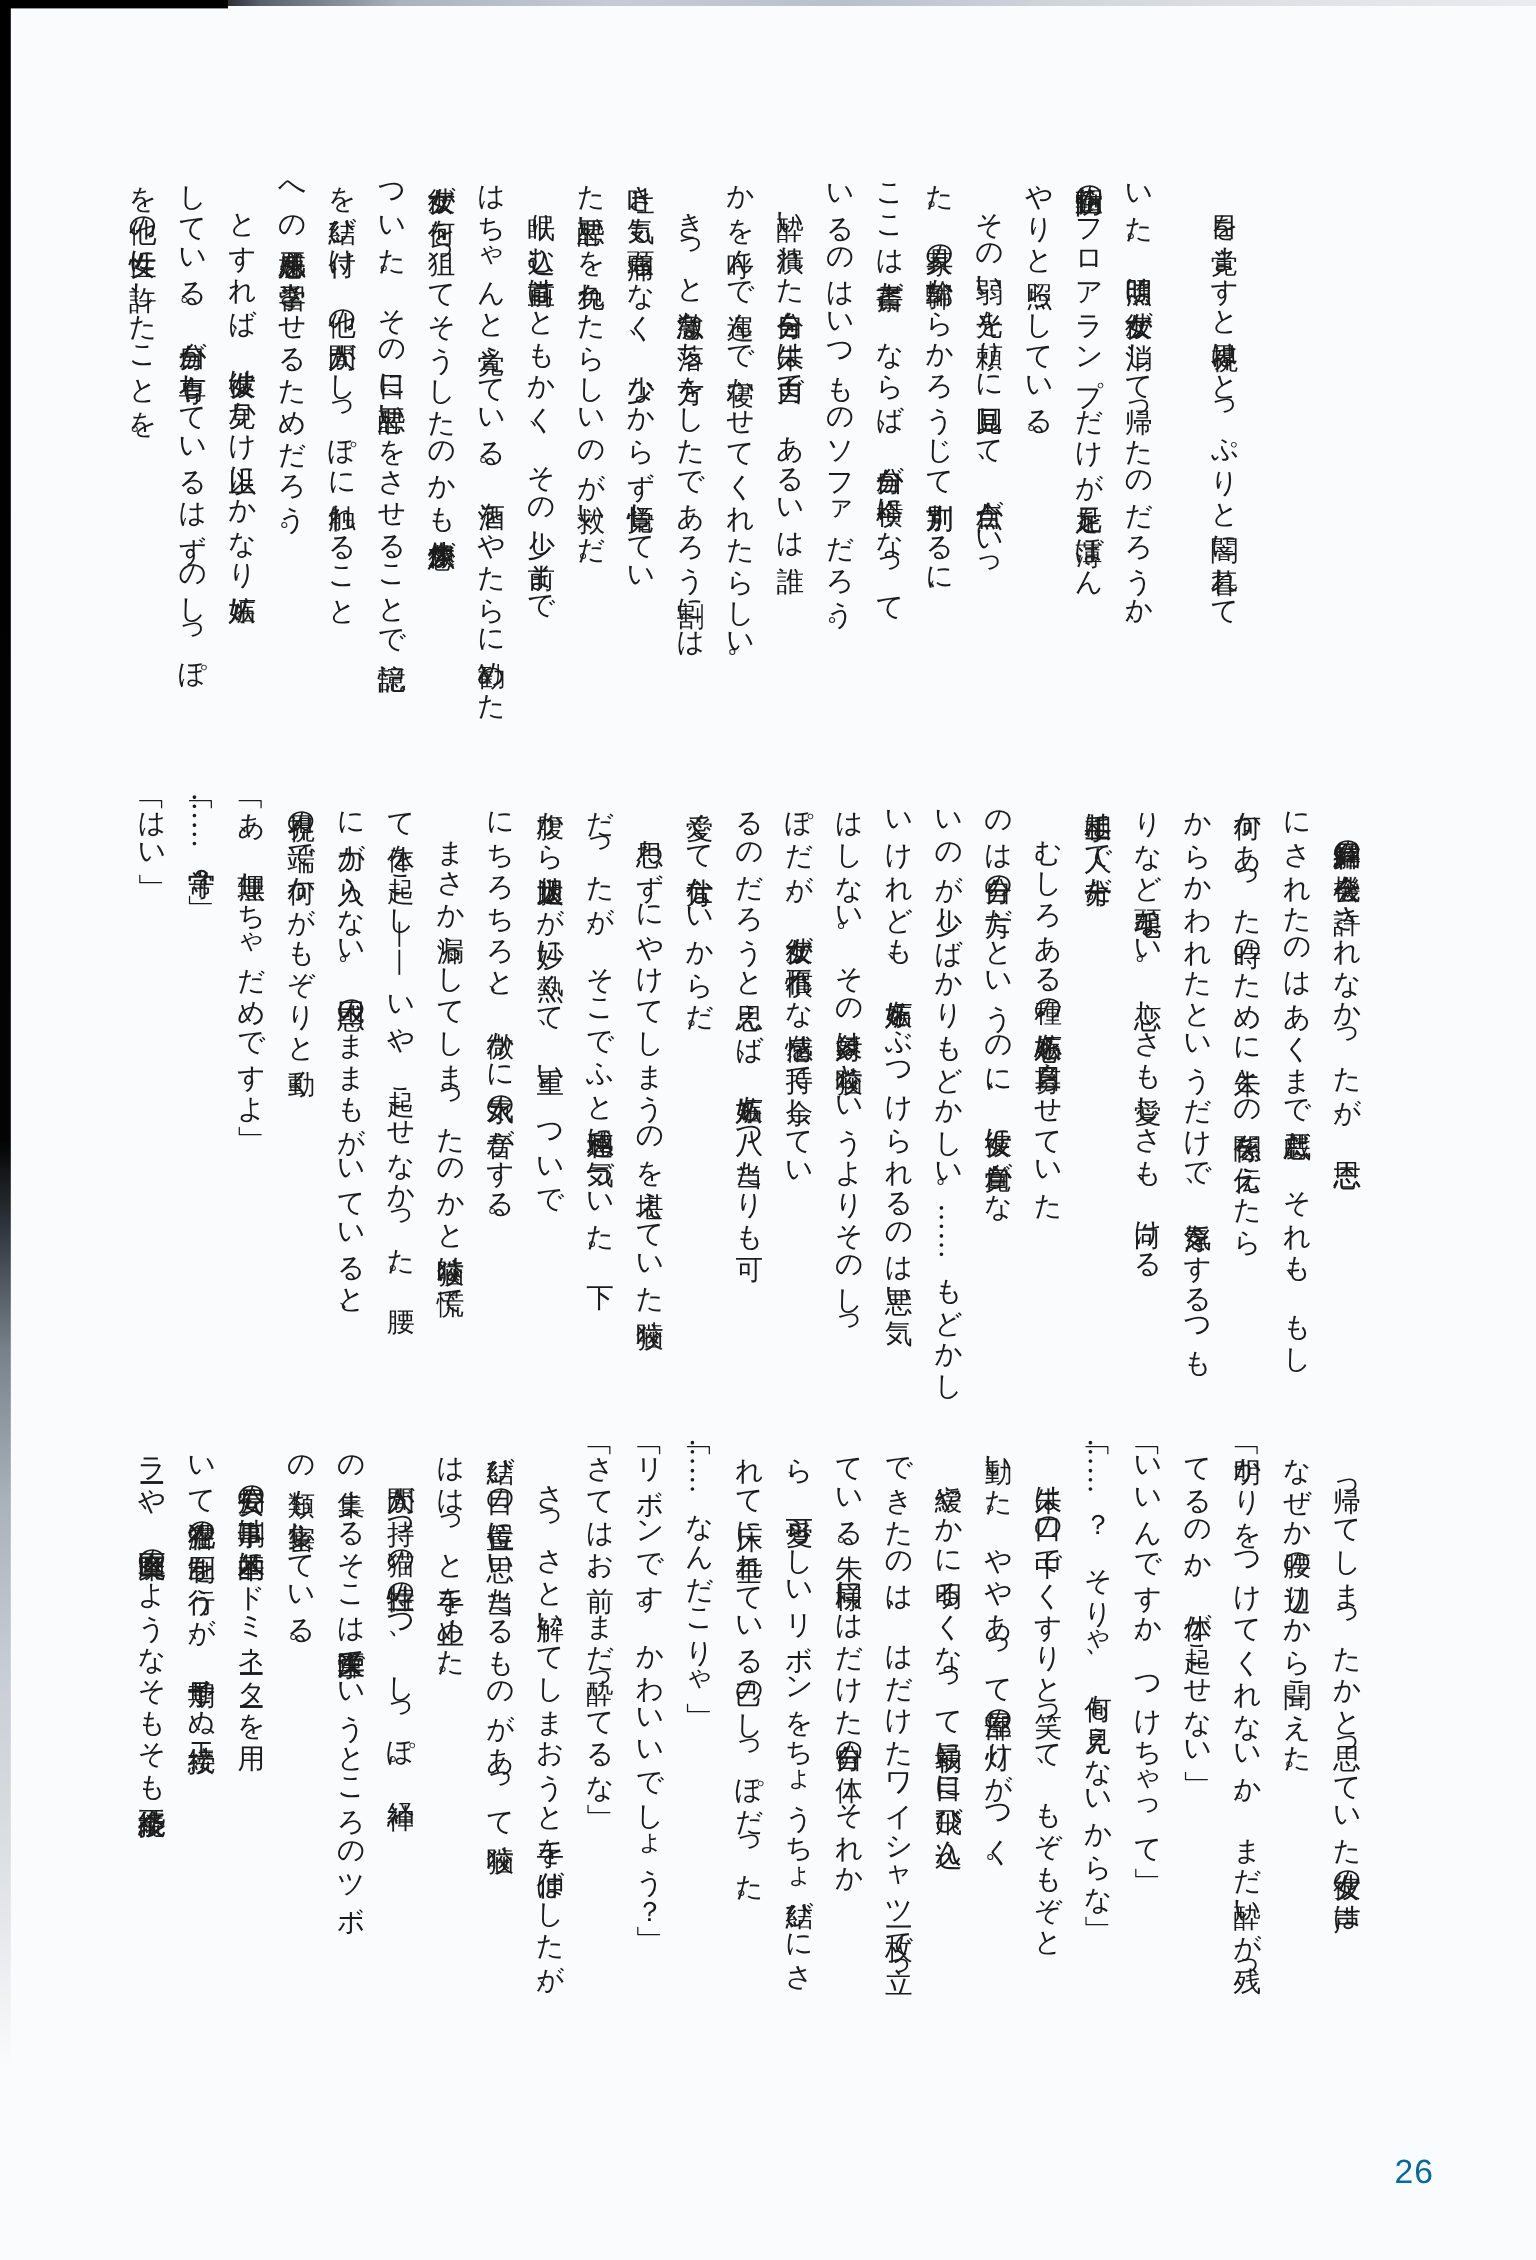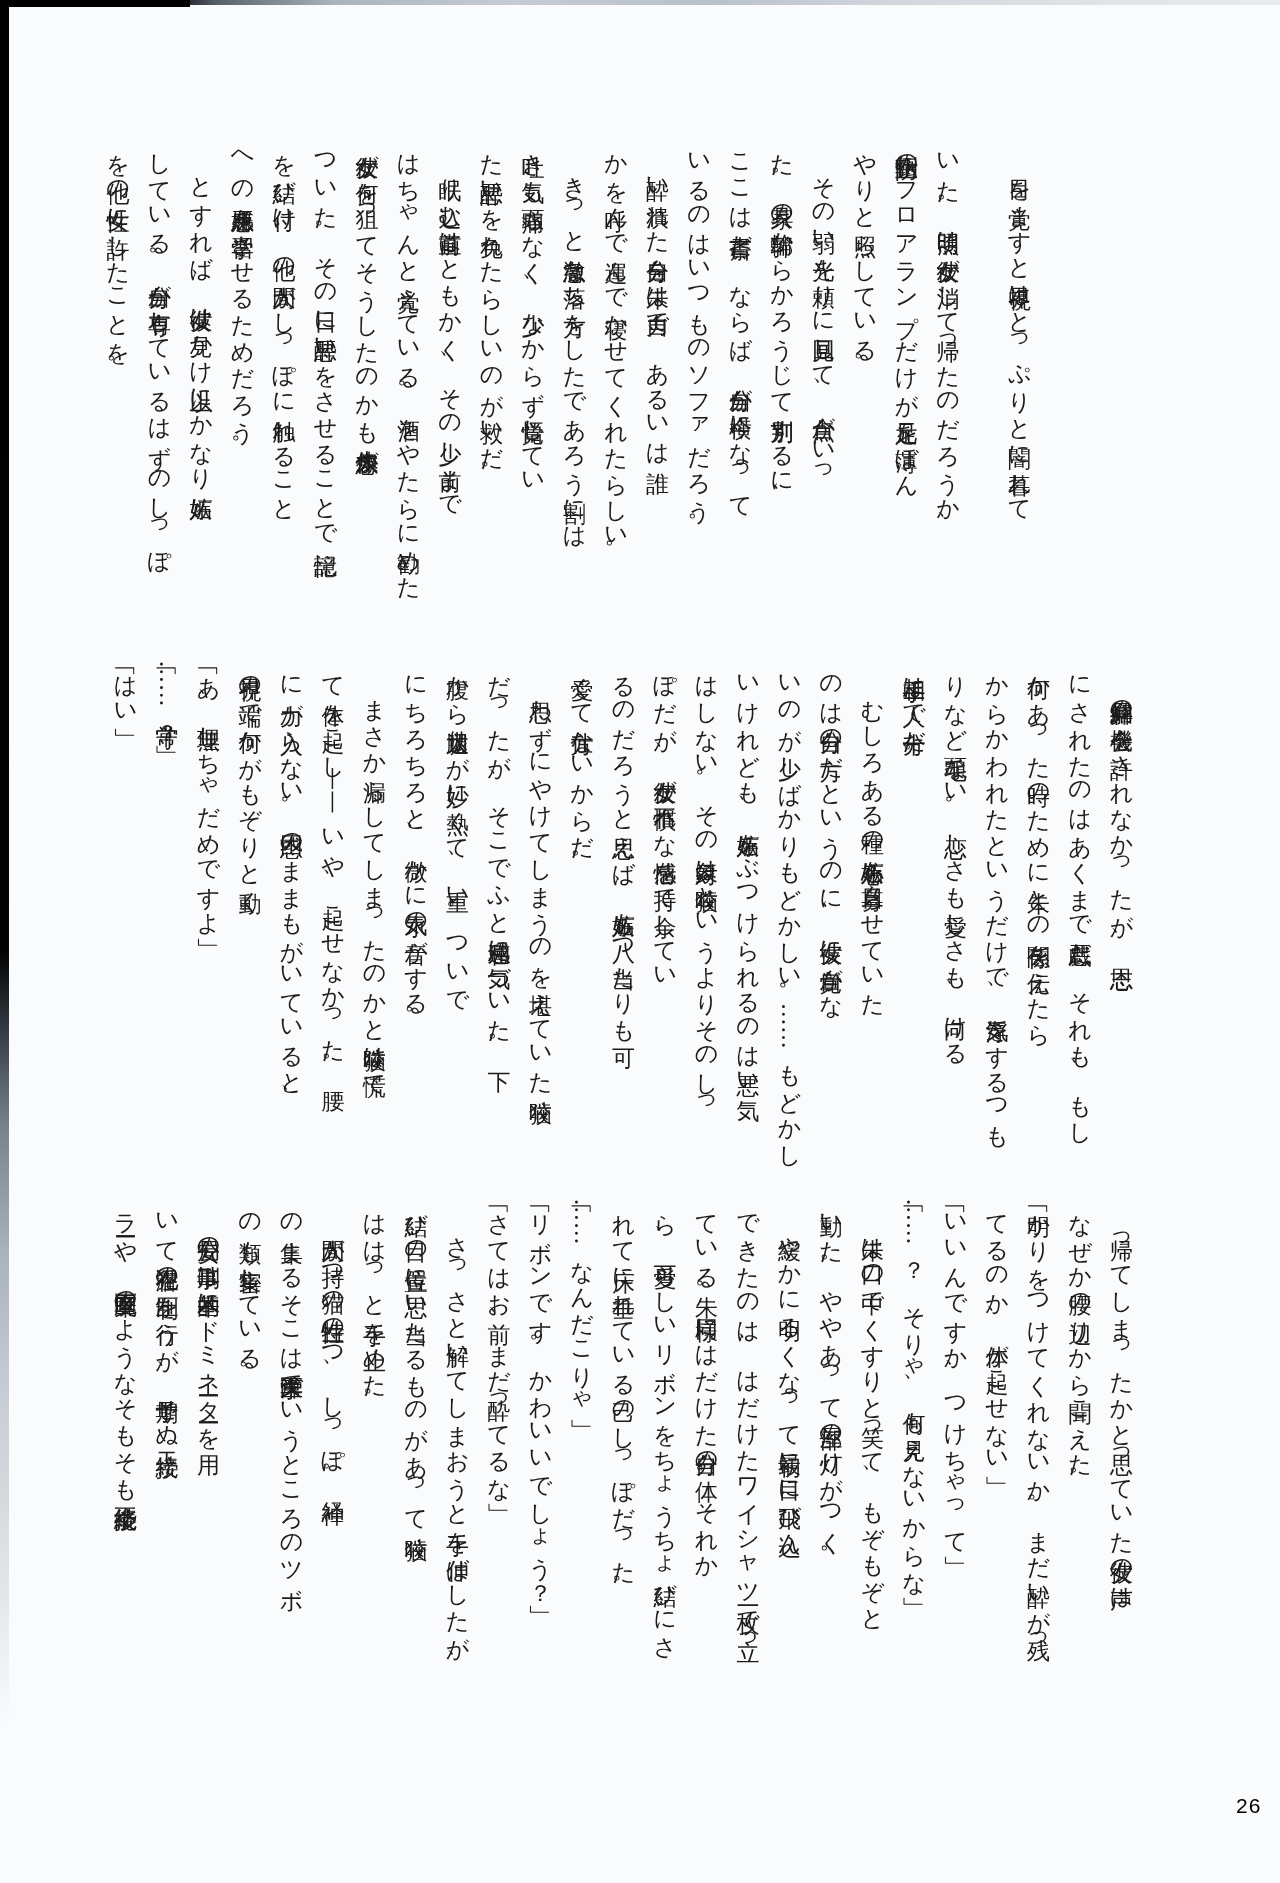--- a/index.html
+++ b/index.html
@@ -54,25 +54,25 @@
   }
   .band-1 { top: 138px;  right: 240px; }
   .band-2 { top: 660px;  right: 138px; }
   .band-3 { top: 1198px; right: 138px; }
   
   .band-1 p:first-child { margin-left: 30px; }
 
   .pagenum {
     position: absolute;
     top: 1794px;
-    left: 1236px;
+    left: 1162px;
     font-family: "Liberation Sans", "DejaVu Sans", sans-serif;
-    font-size: 21px;
+    font-size: 28px;
     letter-spacing: 1px;
-    color: #000000;
+    color: #0369a1;
   }
 </style>
 </head>
 <body style="background: rgb(250, 251, 252);">
 
 <div class="edge-top"></div>
 <div class="edge-top-corner"></div>
 <div class="edge-left"></div>
 
 <main>

